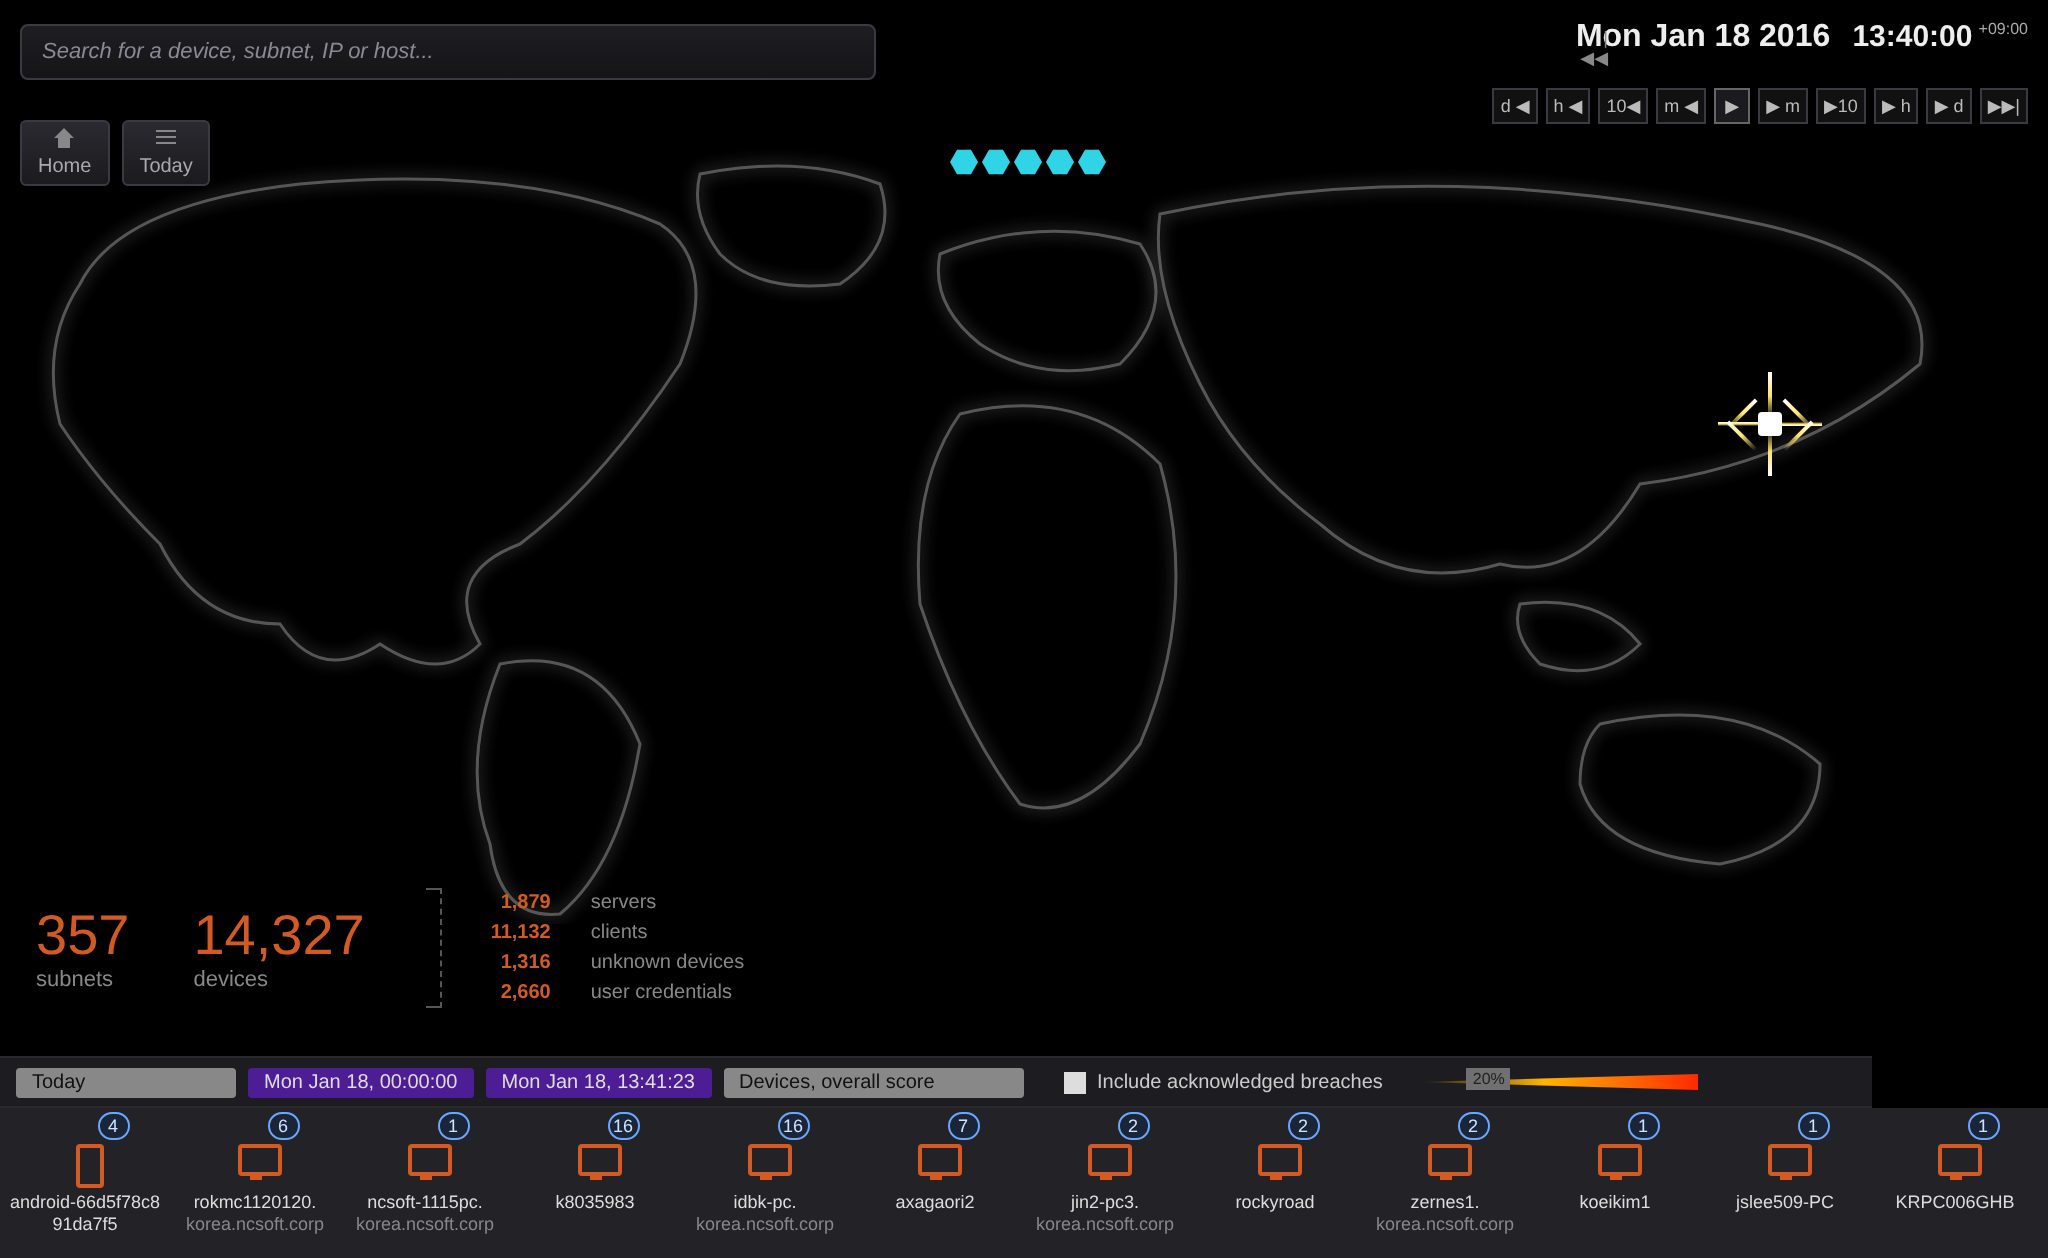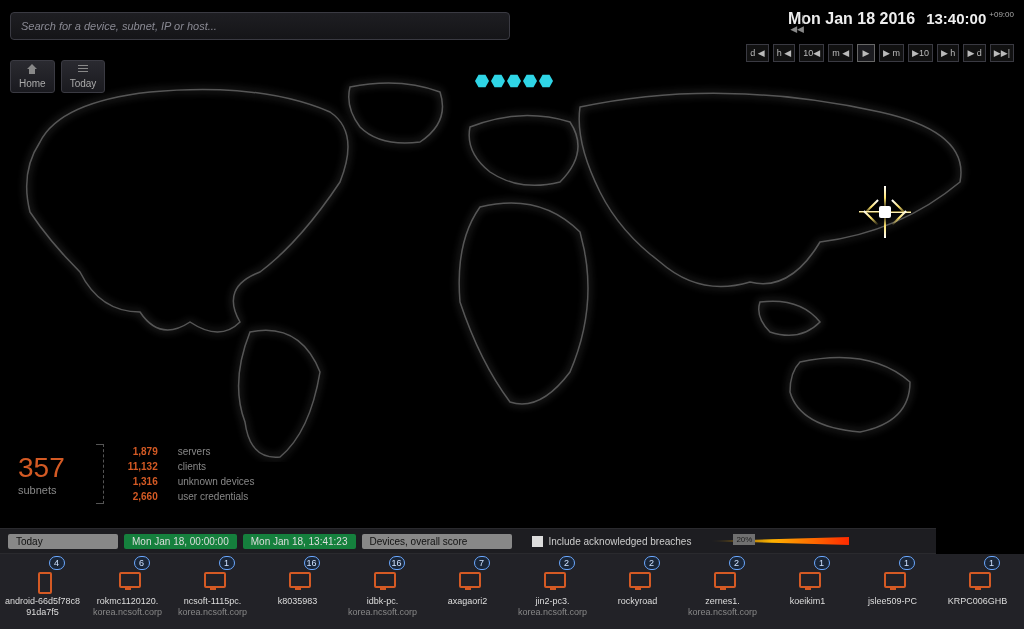--- a/index.html
+++ b/index.html
@@ -4,21 +4,21 @@
 <style>
 * { margin:0; padding:0; box-sizing:border-box; }
 body {
   width:1024px; height:629px;
   background:#000; color:#ccc;
   font-family:"Helvetica Neue",Arial,sans-serif;
   font-size:11px; overflow:hidden; position:relative;
 }
 
 .search {
-  position:absolute; left:10px; top:12px; width:500px; height:28px;
+  position:absolute; left:10px; top:12px; width:428px; height:28px;
   background:linear-gradient(#1e1e22,#151518);
   border:1px solid #3a3a42; border-radius:4px;
   padding:0 10px; font-style:italic; color:#8a8a94; line-height:26px;
 }
 
 .clock { position:absolute; right:10px; top:10px; text-align:right; color:#eee; }
 .clock .date { font-size:16px; font-weight:bold; display:inline-block; }
 .clock .time { font-size:15px; font-weight:bold; display:inline-block; margin-left:8px; }
 .clock .tz { font-size:8px; vertical-align:top; color:#aaa; }
 .clock .skipfirst { position:absolute; right:210px; top:4px; font-size:9px; color:#888;}
@@ -66,21 +66,21 @@
 .breakdown::before,.breakdown::after{content:"";position:absolute;left:-8px;width:8px;height:1px;background:#555;}
 .breakdown::before{top:0;} .breakdown::after{bottom:0;}
 .breakdown .n { color:#d45a24; font-weight:600; display:inline-block; min-width:40px; text-align:right; margin-right:20px;}
 .breakdown .l { color:#888; }
 
 .filterrow {
   position:absolute; left:0; top:528px; width:936px; height:26px;
   background:#1d1d21; border-top:1px solid #2a2a2e; border-bottom:1px solid #2a2a2e;
   display:flex; align-items:center; padding:0 8px; gap:6px; font-size:10px;
 }
-.chip { background:#15803d; color:#ddd; padding:2px 8px; border-radius:2px; min-width:110px; cursor:pointer;}
+.chip { background:#4c1d95; color:#ddd; padding:2px 8px; border-radius:2px; min-width:110px; cursor:pointer;}
 .chip.light { background:#888; color:#111; }
 .checkbox { display:flex; align-items:center; gap:6px; margin-left:14px; color:#ccc; cursor:pointer;}
 .checkbox .box { width:11px; height:11px; background:#ddd; }
 .spectrum { position:relative; margin-left:12px; flex:0 0 140px; height:14px; }
 .spectrum .grad { position:absolute; left:0; top:3px; width:140px; height:8px;
   background:linear-gradient(90deg, rgba(255,200,0,0) 0%, #ffb400 45%, #ff2a00 100%);
   clip-path:polygon(0 50%,100% 0,100% 100%,0 50%);
 }
 .spectrum .marker { position:absolute; left:24px; top:0; background:#707070; color:#222; font-size:8px; padding:1px 3px;}
 
@@ -189,20 +189,24 @@
     <div class="core"></div>
   </div>
 </div>
 
 <div class="analyzing">
   <div class="bigstats">
     <div class="bigstat">
       <div class="num">357</div>
       <div class="lab">subnets</div>
     </div>
+    <div class="bigstat">
+      <div class="num">14,327</div>
+      <div class="lab">devices</div>
+    </div>
     <div class="breakdown">
       <div><span class="n">1,879</span><span class="l">servers</span></div>
       <div><span class="n">11,132</span><span class="l">clients</span></div>
       <div><span class="n">1,316</span><span class="l">unknown devices</span></div>
       <div><span class="n">2,660</span><span class="l">user credentials</span></div>
     </div>
   </div>
 </div>
 
 <div class="filterrow">

